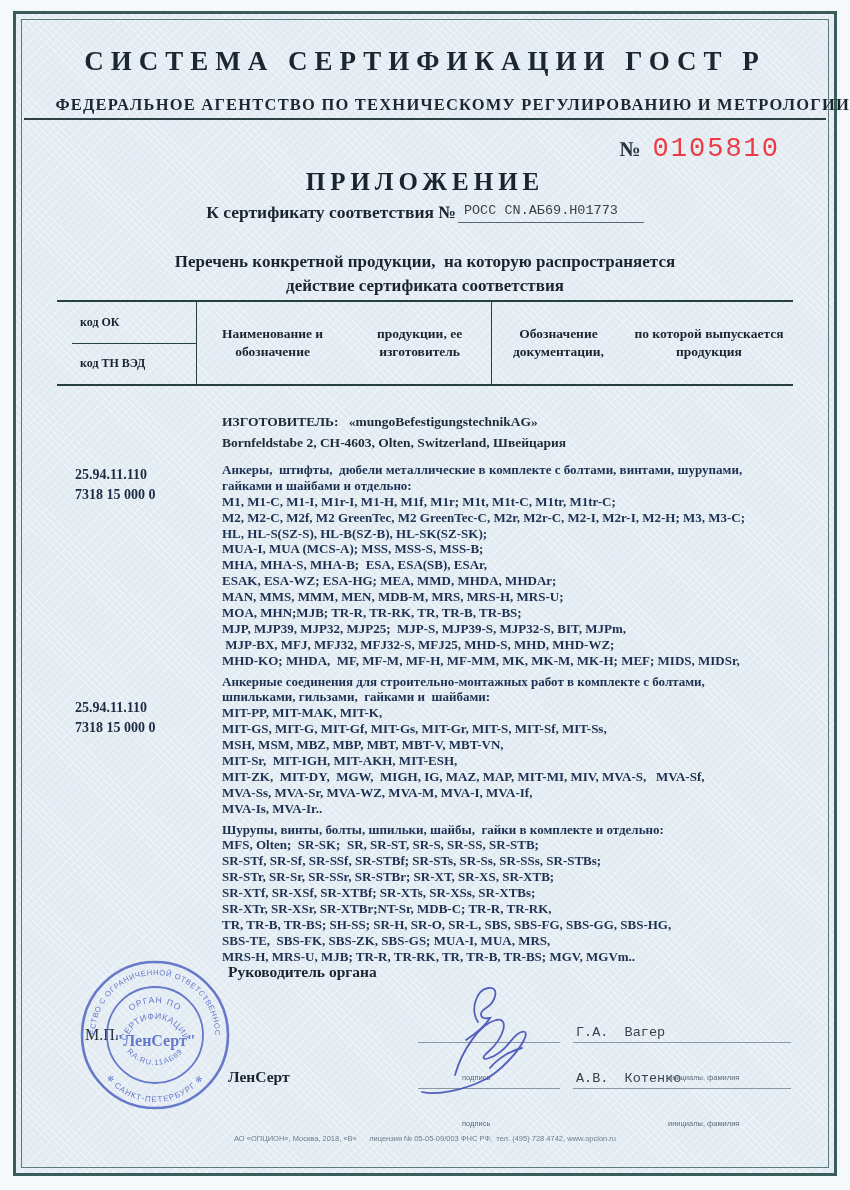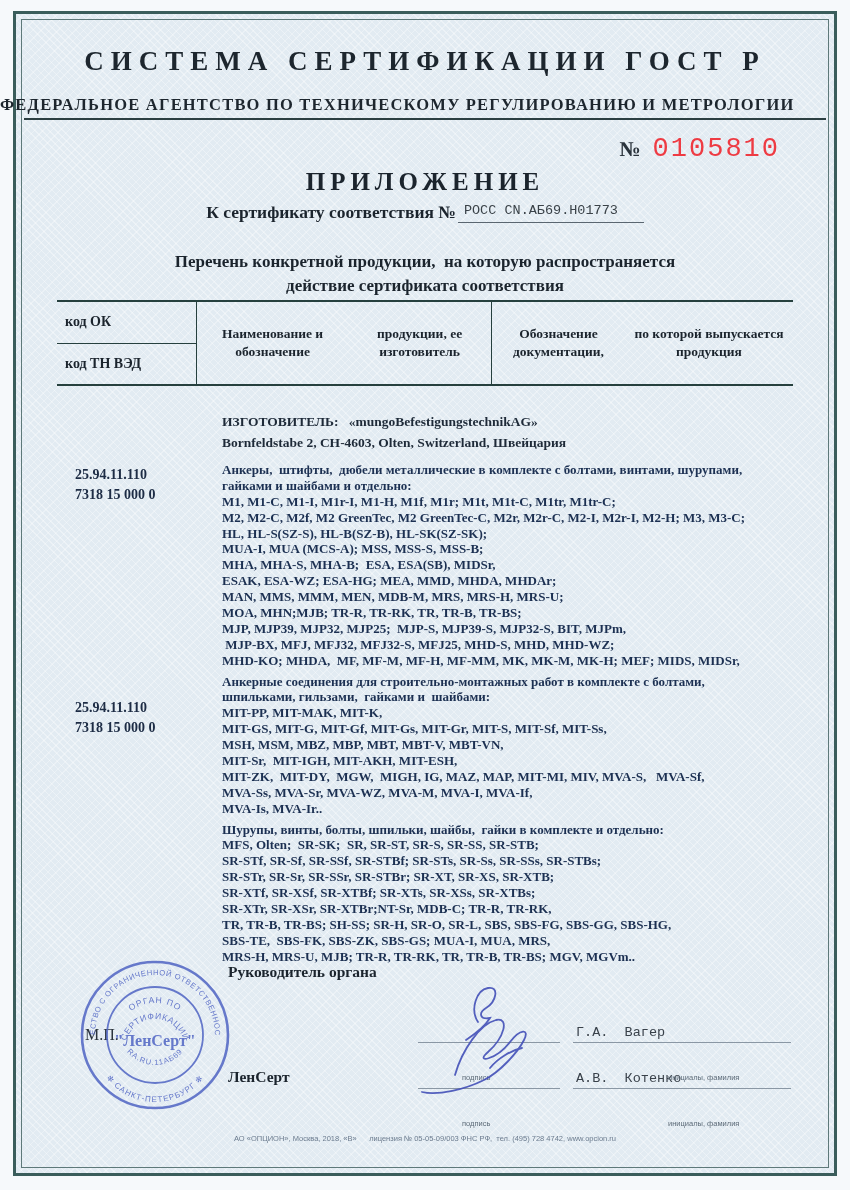--- a/index.html
+++ b/index.html
@@ -24,21 +24,21 @@
   }
   .header-rule {
     position:absolute; left:24px; right:24px; top:118px;
     border-top:2px solid #2c3f42;
   }
   .hdr1 {
     position:absolute; left:0; right:0; top:46px; text-align:center;
     font-size:27px; font-weight:bold; letter-spacing:7px; color:#1d262e;
   }
   .hdr2 {
-    position:absolute; left:0; right:0; top:95px; text-align:left;
+    position:absolute; left:0; right:0; top:95px; text-align:right;
     font-size:16.5px; font-weight:bold; letter-spacing:1.2px; color:#1d262e;
   }
   .doc-number {
     position:absolute; right:70px; top:134px; display:flex; align-items:baseline; gap:12px;
   }
   .doc-number .no-sign { font-size:21px; font-weight:bold; color:#2a333c; }
   .doc-number .no-digits {
     font-family:"Liberation Mono", monospace; font-size:27px; color:#ee3b43;
     letter-spacing:2px; transform:scaleY(1.05);
   }
@@ -61,21 +61,21 @@
     font-size:17px; font-weight:bold; color:#1b242d; line-height:24px;
   }
   .subtitle div { white-space:pre; }
   .tbl {
     position:absolute; left:57px; top:300px; width:736px; height:86px;
     border-top:2px solid #26403e; border-bottom:2px solid #26403e;
     display:flex; color:#1b242d;
   }
   .tbl .c1 { width:140px; border-right:1.5px solid #26403e; display:flex; flex-direction:column; }
   .tbl .c1 .half { flex:1; display:flex; align-items:center; padding-left:8px;
-    font-size:14px; font-weight:bold; }
+    font-size:12px; font-weight:bold;margin-left:15px; }
   .tbl .c1 .half:first-child { border-bottom:1.5px solid #26403e; }
   .tbl .c2 { width:295px; border-right:1.5px solid #26403e; }
   .tbl .c3 { flex:1; }
   .tbl .c2, .tbl .c3 {
     display:flex; flex-direction:row; justify-content:center; align-items:center;
     font-size:13.5px; font-weight:bold; line-height:18px; text-align:center;
   }
   .manufacturer {
     position:absolute; left:222px; top:411px; font-size:13.5px; font-weight:bold;
     color:#1e2a38; line-height:21px;
@@ -180,21 +180,21 @@
     </div>
 
   <div class="products">
     <div class="pblock">
         <div class="pline">Анкеры,  штифты,  дюбели металлические в комплекте с болтами, винтами, шурупами,</div>
         <div class="pline">гайками и шайбами и отдельно:</div>
         <div class="pline">M1, M1-C, M1-I, M1r-I, M1-H, M1f, M1r; M1t, M1t-C, M1tr, M1tr-C;</div>
         <div class="pline">M2, M2-C, M2f, M2 GreenTec, M2 GreenTec-C, M2r, M2r-C, M2-I, M2r-I, M2-H; M3, M3-C;</div>
         <div class="pline">HL, HL-S(SZ-S), HL-B(SZ-B), HL-SK(SZ-SK);</div>
         <div class="pline">MUA-I, MUA (MCS-A); MSS, MSS-S, MSS-B;</div>
-        <div class="pline">MHA, MHA-S, MHA-B;  ESA, ESA(SB), MIDSr,</div>
+        <div class="pline">MHA, MHA-S, MHA-B;  ESA, ESA(SB), ESAr,</div>
         <div class="pline">ESAK, ESA-WZ; ESA-HG; MEA, MMD, MHDA, MHDAr;</div>
         <div class="pline">MAN, MMS, MMM, MEN, MDB-M, MRS, MRS-H, MRS-U;</div>
         <div class="pline">MOA, MHN;MJB; TR-R, TR-RK, TR, TR-B, TR-BS;</div>
         <div class="pline">MJP, MJP39, MJP32, MJP25;  MJP-S, MJP39-S, MJP32-S, BIT, MJPm,</div>
         <div class="pline"> MJP-BX, MFJ, MFJ32, MFJ32-S, MFJ25, MHD-S, MHD, MHD-WZ;</div>
         <div class="pline">MHD-KO; MHDA,  MF, MF-M, MF-H, MF-MM, MK, MK-M, MK-H; MEF; MIDS, MIDSr,</div>
       </div>
     <div class="pblock">
         <div class="pline">Анкерные соединения для строительно-монтажных работ в комплекте с болтами,</div>
         <div class="pline">шпильками, гильзами,  гайками и  шайбами:</div>

